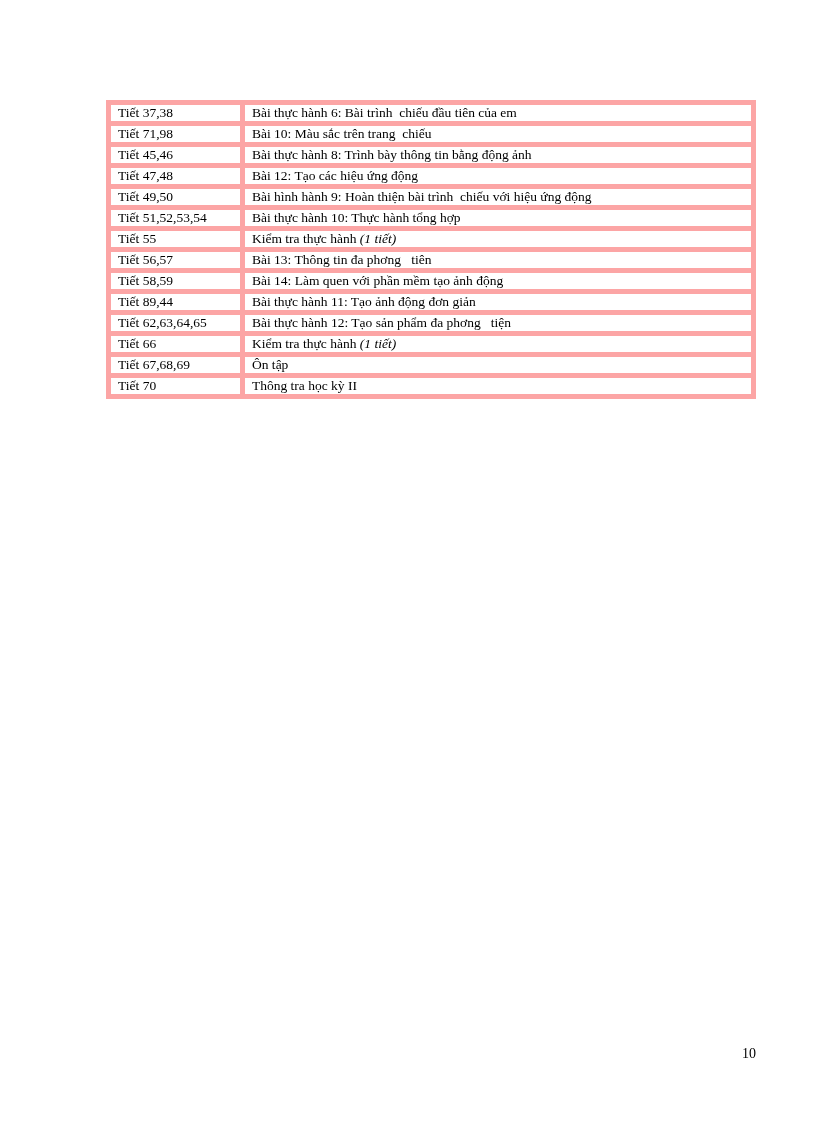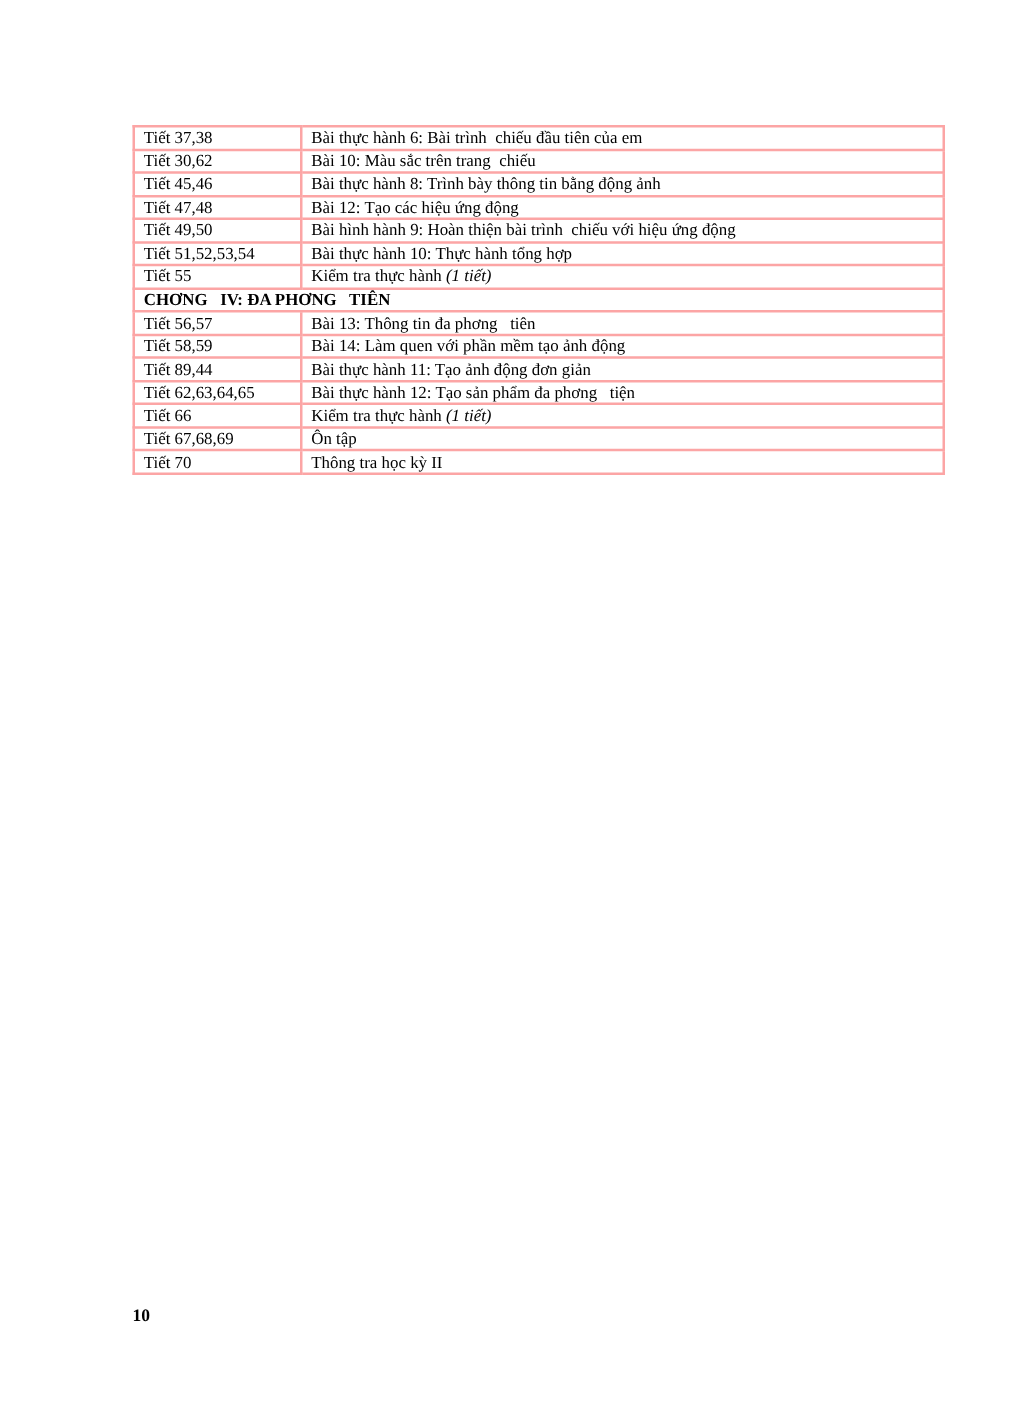--- a/index.html
+++ b/index.html
@@ -19,62 +19,61 @@
   .doc-table {
     position: absolute;
     left: 106px;
     top: 100px;
     width: 650px;
     height: 280px;
     border-collapse: collapse;
     table-layout: fixed;
   }
   .doc-table td {
-    border: 2px solid #fca5a5;
+    border: 5px solid #fca5a5;
     font-size: 13.5px;
     line-height: 15px;
     padding: 0 2px 1px 7px;
     vertical-align: middle;
     white-space: pre-wrap;
     overflow: hidden;
   }
   .col-period { width: 134px; }
   .section-cell {
     font-weight: bold;
     font-size: 14.5px;
     padding-left: 5px;
   }
   .italic { font-style: italic; margin-top: 43px; }
   .page-number {
     position: absolute;
     left: 106px;
     top: 1046px;
     width: 650px;
-    text-align: left;
+    text-align: right;
     font-size: 14px;
     line-height: 16px;
-    font-weight: bold;
   }
 </style>
 </head>
 <body>
 
 <div class="page">
   <table class="doc-table">
     <colgroup>
       <col class="col-period">
       <col>
     </colgroup>
     <tbody id="table-body">
         <tr>
           <td>Tiết 37,38</td>
           <td><span>Bài thực hành 6: Bài trình  chiếu đầu tiên của em</span></td>
         </tr>
         <tr>
-          <td>Tiết 30,62</td>
+          <td>Tiết 71,98</td>
           <td><span>Bài 10: Màu sắc trên trang  chiếu</span></td>
         </tr>
         <tr>
           <td>Tiết 45,46</td>
           <td><span>Bài thực hành 8: Trình bày thông tin bằng động ảnh</span></td>
         </tr>
         <tr>
           <td>Tiết 47,48</td>
           <td><span>Bài 12: Tạo các hiệu ứng động</span></td>
         </tr>
@@ -82,23 +81,20 @@
           <td>Tiết 49,50</td>
           <td><span>Bài hình hành 9: Hoàn thiện bài trình  chiếu với hiệu ứng động</span></td>
         </tr>
         <tr>
           <td>Tiết 51,52,53,54</td>
           <td><span>Bài thực hành 10: Thực hành tổng hợp</span></td>
         </tr>
         <tr>
           <td>Tiết 55</td>
           <td><span>Kiểm tra thực hành </span><span class="italic">(1 tiết)</span></td>
-        </tr>
-        <tr>
-          <td colspan="2" class="section-cell">CHƠNG   IV: ĐA PHƠNG   TIÊN</td>
         </tr>
         <tr>
           <td>Tiết 56,57</td>
           <td><span>Bài 13: Thông tin đa phơng   tiên</span></td>
         </tr>
         <tr>
           <td>Tiết 58,59</td>
           <td><span>Bài 14: Làm quen với phần mềm tạo ảnh động</span></td>
         </tr>
         <tr>

